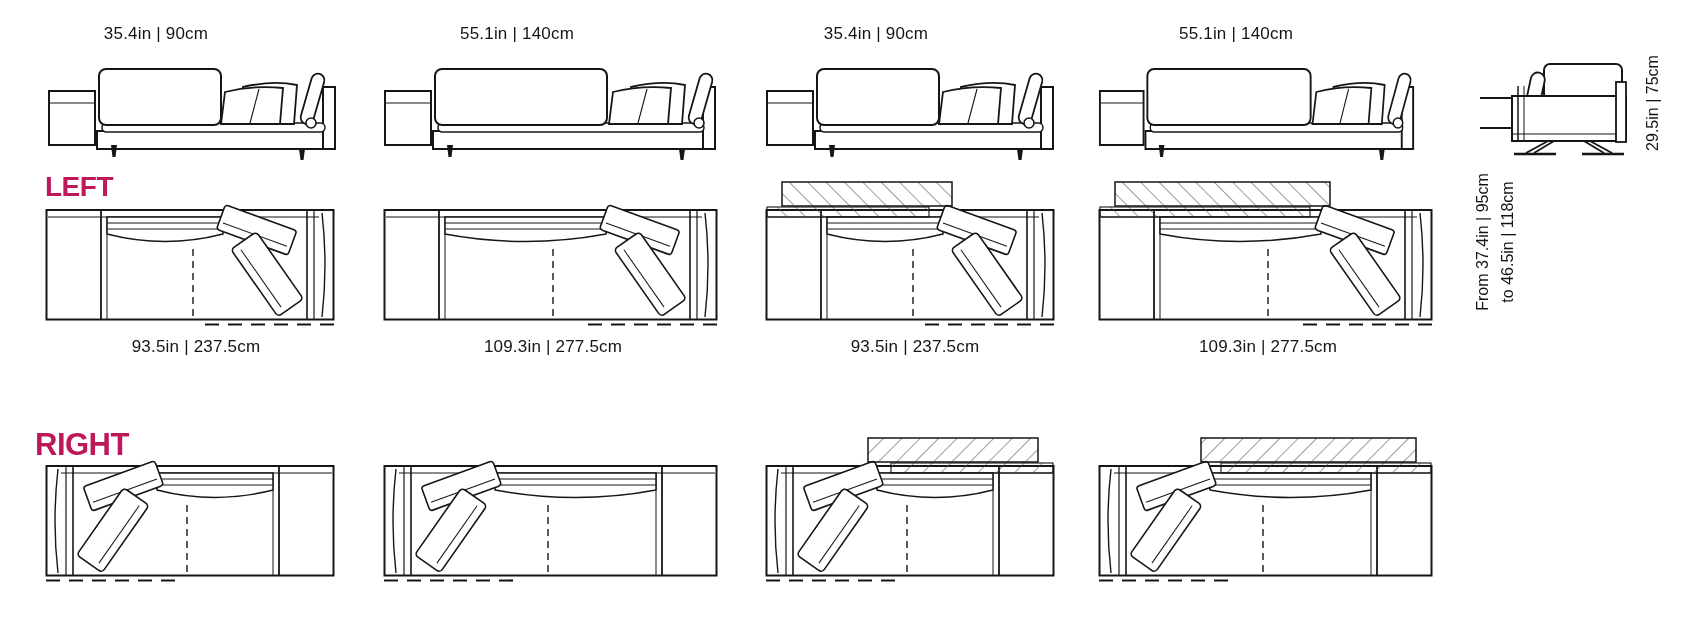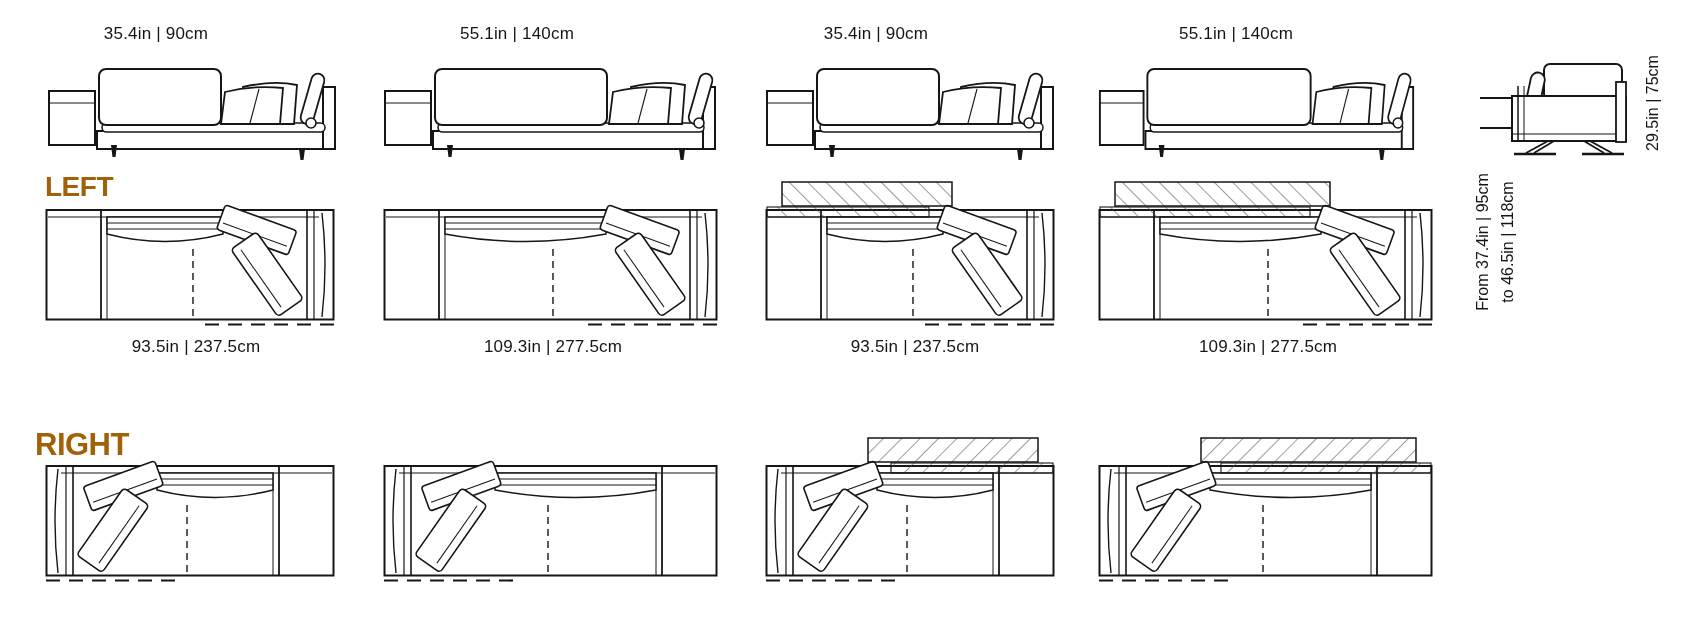--- a/index.html
+++ b/index.html
@@ -2,21 +2,21 @@
 <html><head>
 <meta charset="utf-8">
 <style>
   html,body{margin:0;padding:0;background:#fff;}
   #canvas{position:relative;width:1668px;height:629px;background:#fff;overflow:hidden;
           font-family:"Liberation Sans", sans-serif;color:#111;}
   .fig{position:absolute;}
   .mirror{transform:scaleX(-1);}
   .dim-label{position:absolute;transform:translateX(-50%);font-size:17px;letter-spacing:.2px;
              white-space:nowrap;color:#151515;}
-  .section-title{position:absolute;font-weight:bold;letter-spacing:-.5px;color:#a16207;}
+  .section-title{position:absolute;font-weight:bold;letter-spacing:-.5px;color:#be185d;}
   #left-title{left:45px;top:171px;font-size:28px;}
   #right-title{left:35px;top:427px;font-size:31px;}
   .vlabel{position:absolute;white-space:nowrap;font-size:16px;color:#151515;
           transform:translate(-50%,-50%) rotate(-90deg);text-align:center;line-height:1.55;}
   svg{display:block;}
   .ln{stroke:#161616;fill:none;}
   .wh{fill:#fff;}
 </style>
 </head>
 <body>

